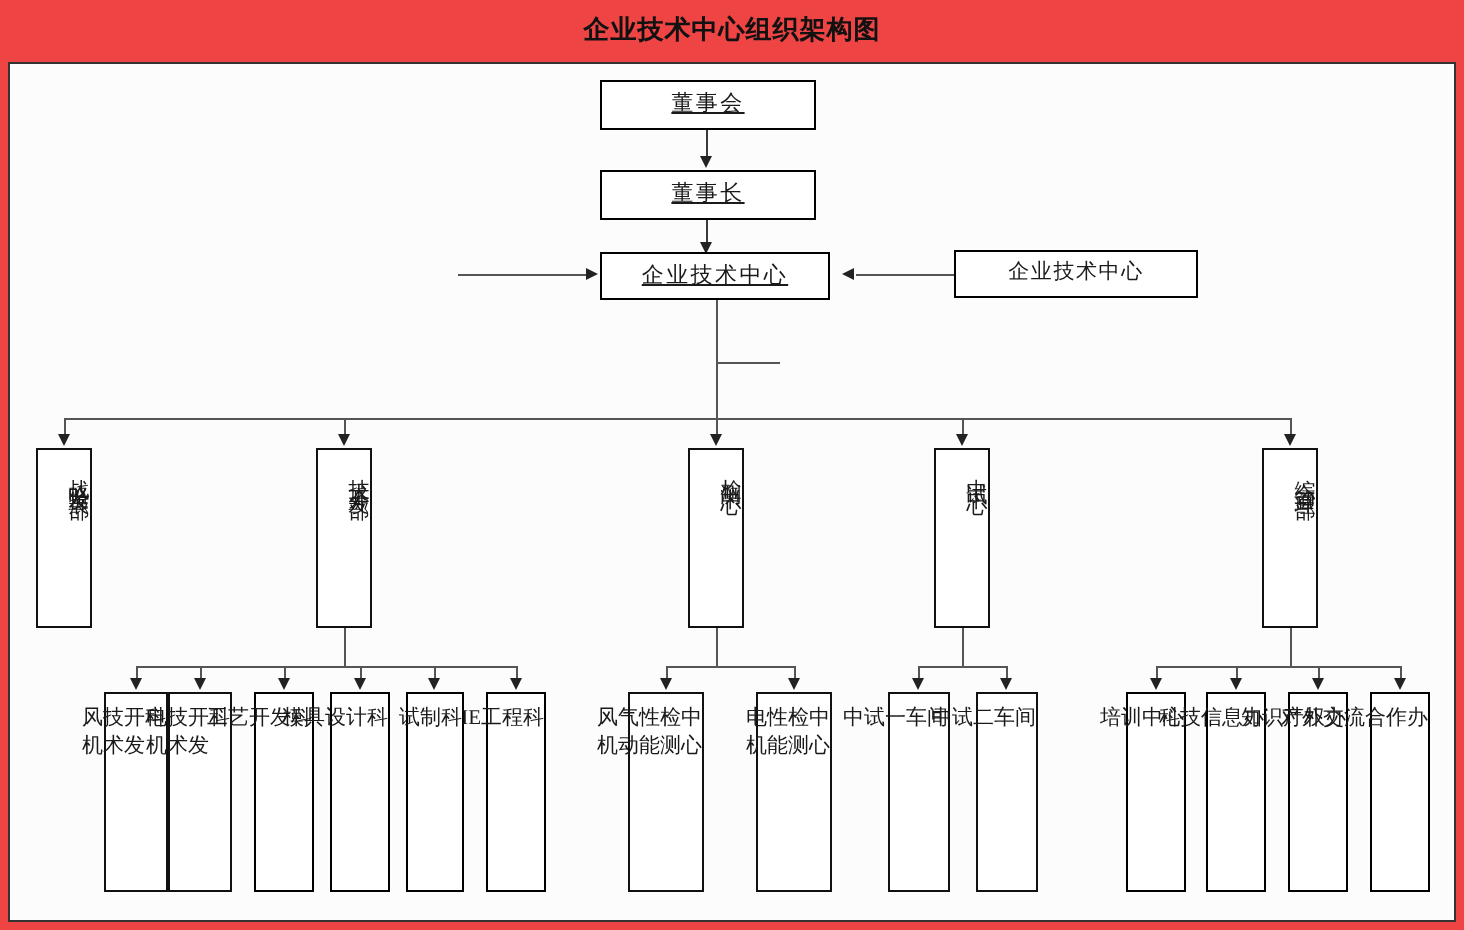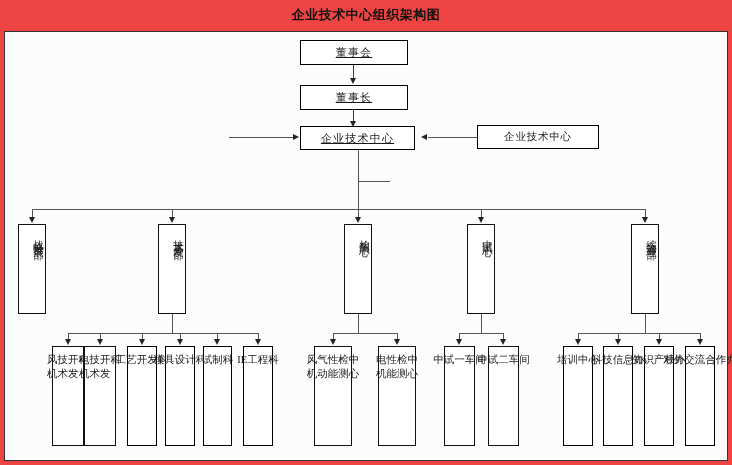--- a/index.html
+++ b/index.html
@@ -64,21 +64,21 @@
     letter-spacing: 1.2px;
     text-decoration: underline;
   }
   .node.wide-label {
     font-size: 10.5px;
     letter-spacing: 0.8px;
   }
   .node.v2 {
     writing-mode: horizontal-tb;
     align-items: flex-start;
-    justify-content: center;
+    justify-content: flex-end;
     padding-top: 6px;
     font-size: 10.5px;
     line-height: 1.32;
     letter-spacing: 0px;
   }
   .node.v2 span {
     display: block;
     width: 100%;
     text-align: center;
   }

